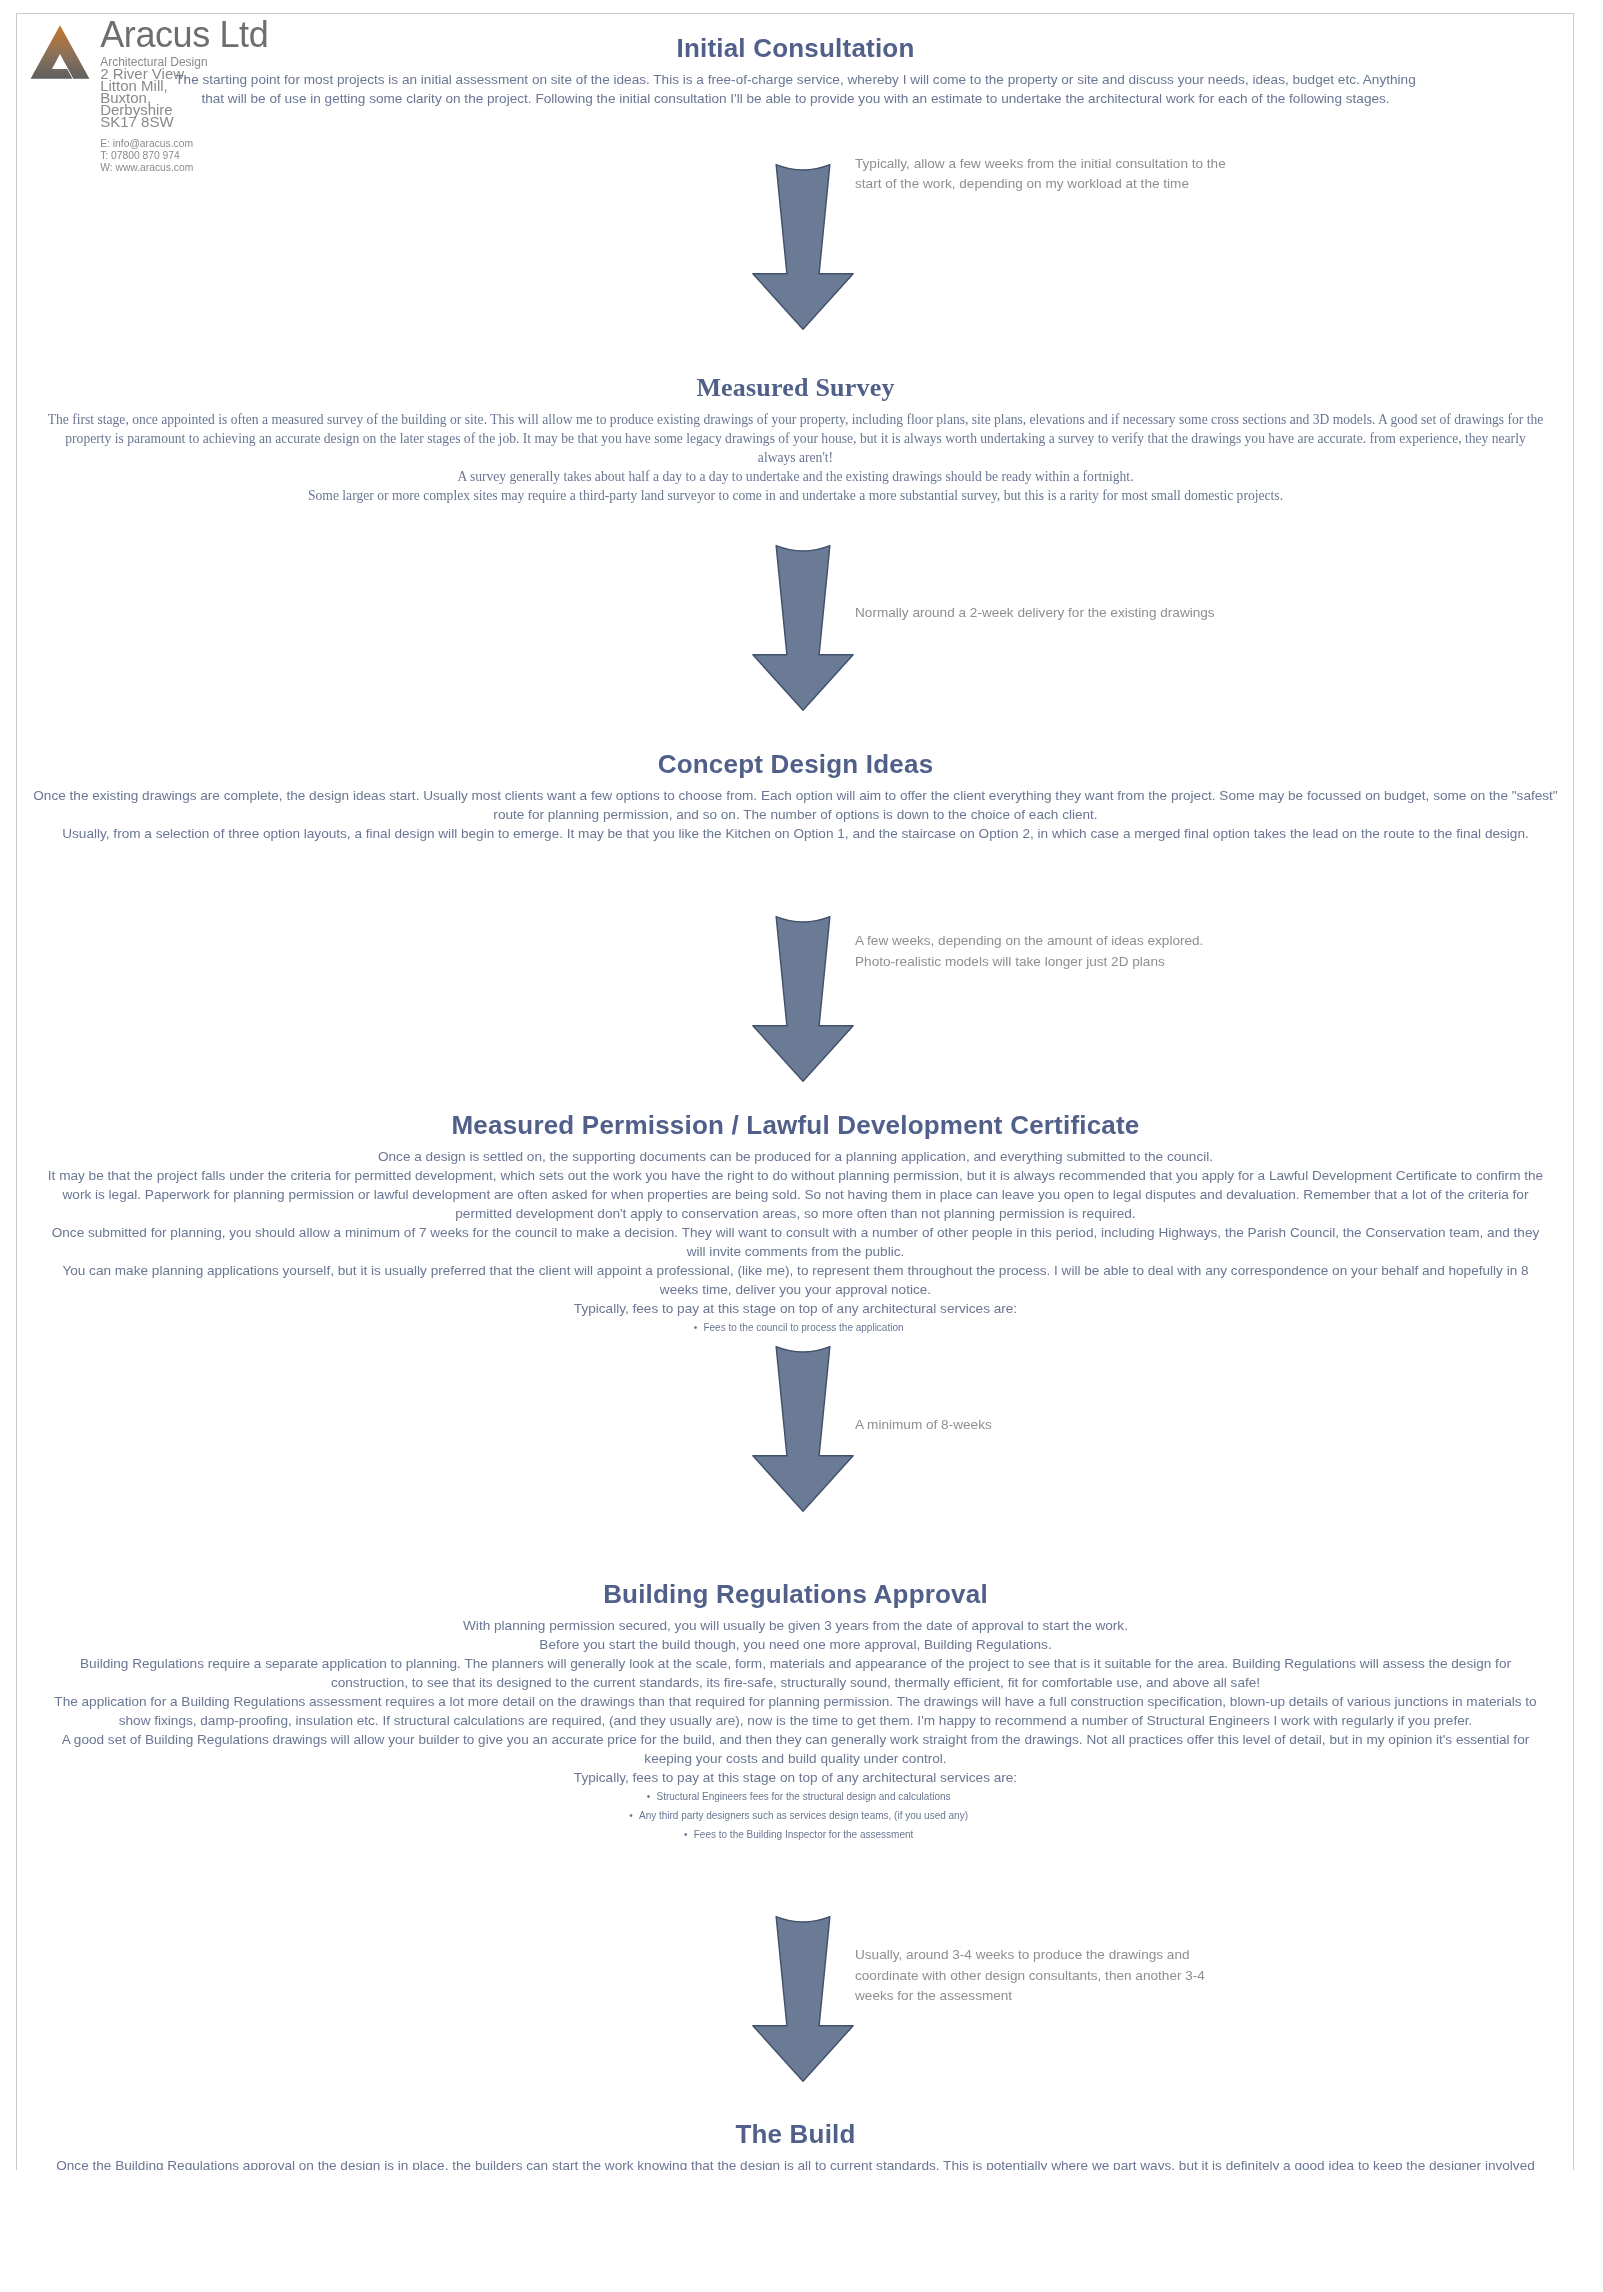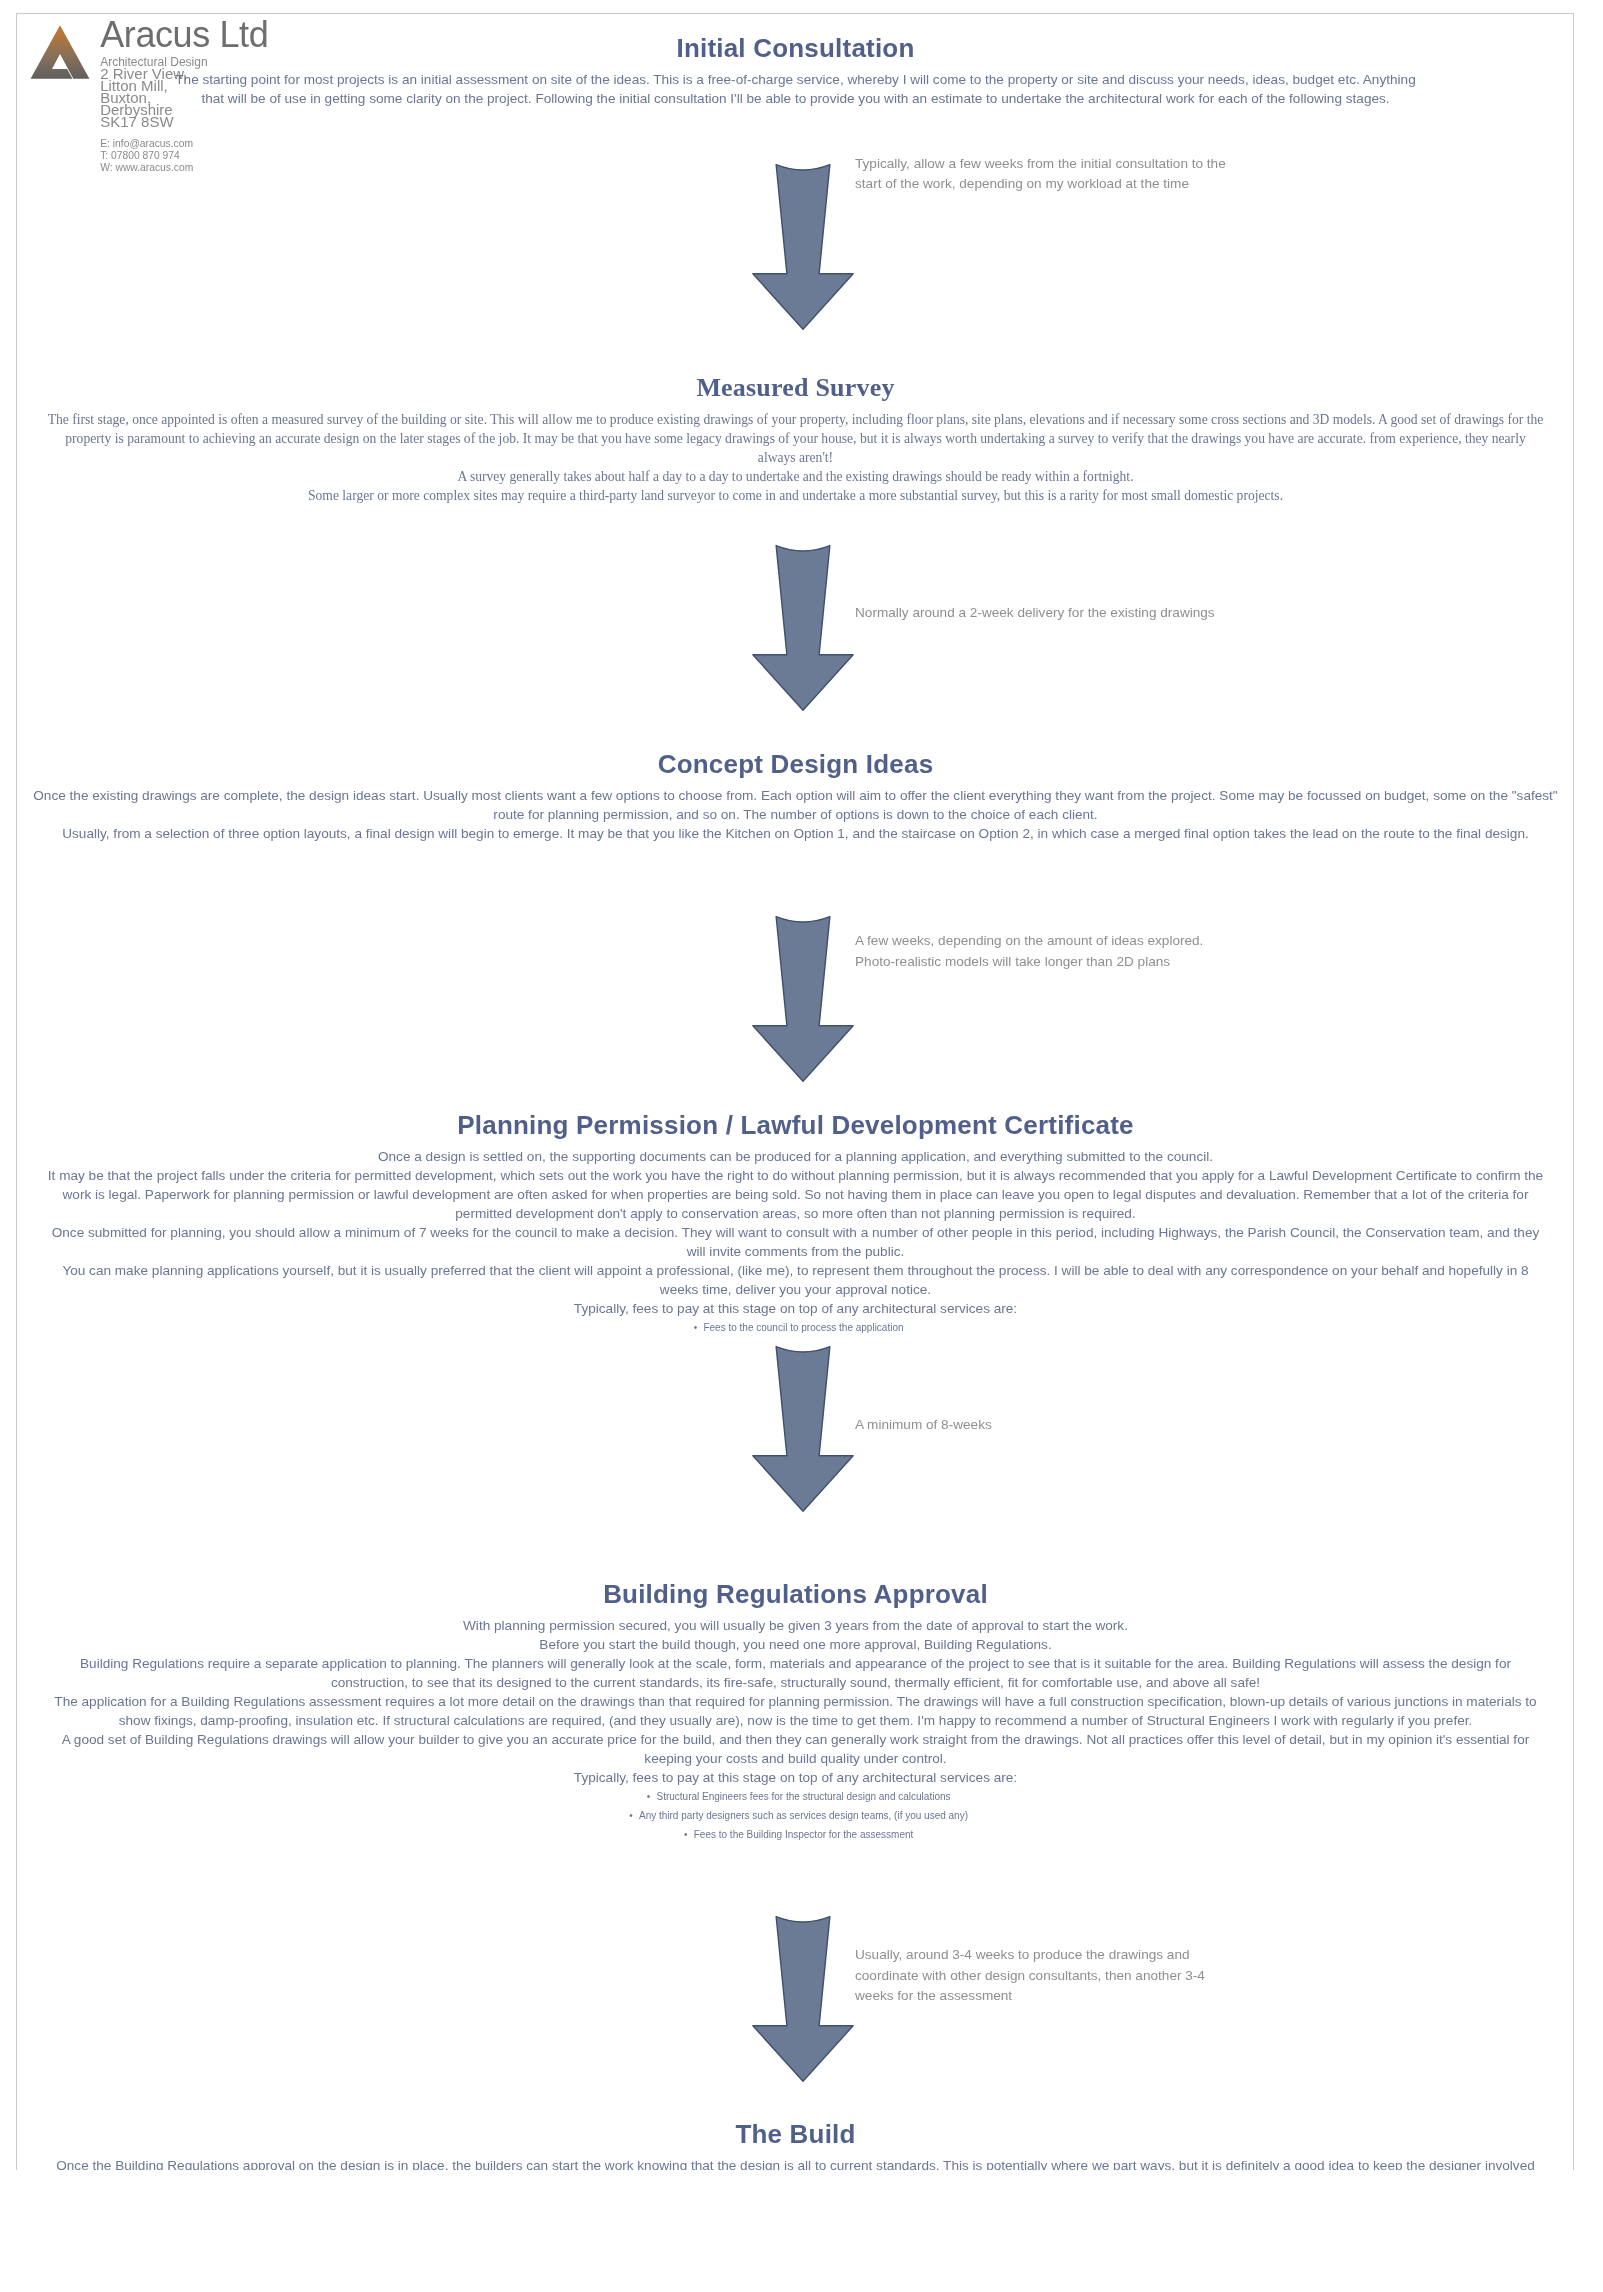--- a/index.html
+++ b/index.html
@@ -206,25 +206,25 @@
       <p>Usually, from a selection of three option layouts, a final design will begin to emerge. It may be that you like the Kitchen on Option 1, and the staircase on Option 2, in which case a merged final option takes the lead on the route to the final design.</p>
     </div>
   </div>
 
   <div class="arrow-group" style="top:913px;">
     <div class="arrow">
       <svg width="122" height="170" viewBox="0 0 136 190">
         <path d="M38 4 Q68 16 98 4 L86 126 L124 126 L68 188 L12 126 L50 126 Z" fill="#6b7b96" stroke="#41506b" stroke-width="1.6" stroke-linejoin="round"></path>
       </svg>
     </div>
-    <div class="arrow-note" style="top:18px;">A few weeks, depending on the amount of ideas explored. Photo-realistic models will take longer than 2D plans</div>
+    <div class="arrow-note" style="top:18px;">A few weeks, depending on the amount of ideas explored. Photo-realistic models will take longer just 2D plans</div>
   </div>
 
   <div class="stage" style="top:1109px;">
-    <div class="stage-title">Planning Permission / Lawful Development Certificate</div>
+    <div class="stage-title">Measured Permission / Lawful Development Certificate</div>
     <div class="stage-body medium">
       <p>Once a design is settled on, the supporting documents can be produced for a planning application, and everything submitted to the council.</p>
       <p>It may be that the project falls under the criteria for permitted development, which sets out the work you have the right to do without planning permission, but it is always recommended that you apply for a Lawful Development Certificate to confirm the work is legal. Paperwork for planning permission or lawful development are often asked for when properties are being sold. So not having them in place can leave you open to legal disputes and devaluation. Remember that a lot of the criteria for permitted development don't apply to conservation areas, so more often than not planning permission is required.</p>
       <p>Once submitted for planning, you should allow a minimum of 7 weeks for the council to make a decision. They will want to consult with a number of other people in this period, including Highways, the Parish Council, the Conservation team, and they will invite comments from the public.</p>
       <p>You can make planning applications yourself, but it is usually preferred that the client will appoint a professional, (like me), to represent them throughout the process. I will be able to deal with any correspondence on your behalf and hopefully in 8 weeks time, deliver you your approval notice.</p>
       <p>Typically, fees to pay at this stage on top of any architectural services are:</p>
       <ul class="bullets">
         <li><span class="dot">•</span><span>Fees to the council to process the application</span></li>
       </ul>
     </div>

